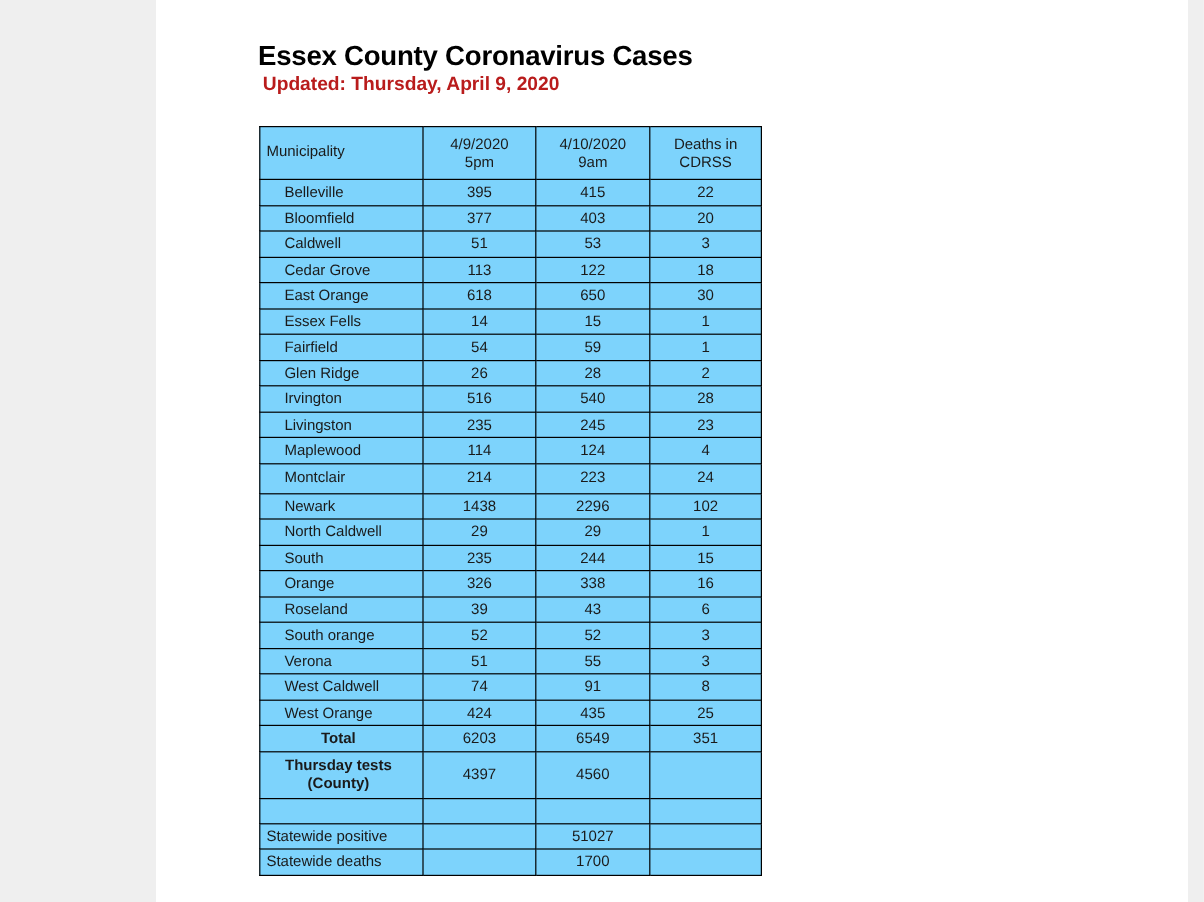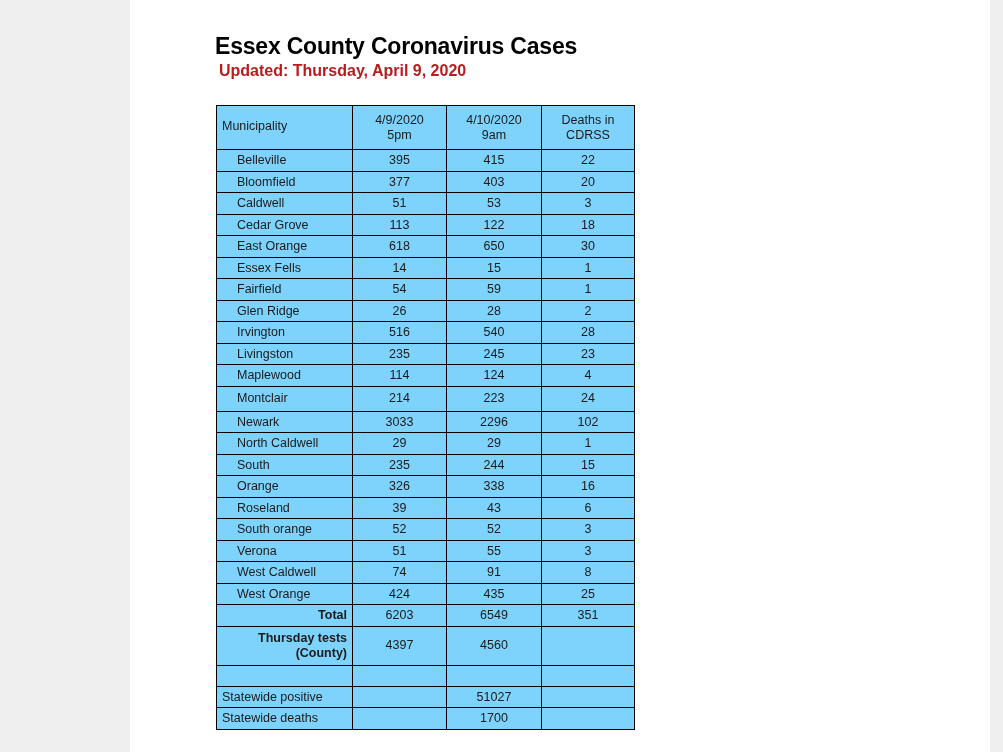--- a/index.html
+++ b/index.html
@@ -104,21 +104,21 @@
   .body-row td.cell-muni {
     text-align: left;
     padding-left: 20px;
   }
   .body-row td.cell-num {
     text-align: center;
   }
   .body-row.tall td { height: 24px; }
 
   .summary-row td.cell-label {
-    text-align: right;
+    text-align: center;
     padding-right: 5px;
     font-weight: bold;
     height: 20.5px;
   }
   .summary-row td.cell-num { text-align: center; }
   .summary-row.two-line td.cell-label { height: 38px; }
   .summary-row.two-line td.cell-num { height: 38px; }
   .lbl-line { display: block; }
 
   .spacer-row td { height: 20px; }
@@ -233,21 +233,21 @@
                 <td class="cell-num">4</td>
               </tr>
               <tr class="body-row tall">
                 <td class="cell-muni">Montclair</td>
                 <td class="cell-num">214</td>
                 <td class="cell-num">223</td>
                 <td class="cell-num">24</td>
               </tr>
               <tr class="body-row">
                 <td class="cell-muni">Newark</td>
-                <td class="cell-num">3033</td>
+                <td class="cell-num">1438</td>
                 <td class="cell-num">2296</td>
                 <td class="cell-num">102</td>
               </tr>
               <tr class="body-row">
                 <td class="cell-muni">North Caldwell</td>
                 <td class="cell-num">29</td>
                 <td class="cell-num">29</td>
                 <td class="cell-num">1</td>
               </tr>
               <tr class="body-row">

